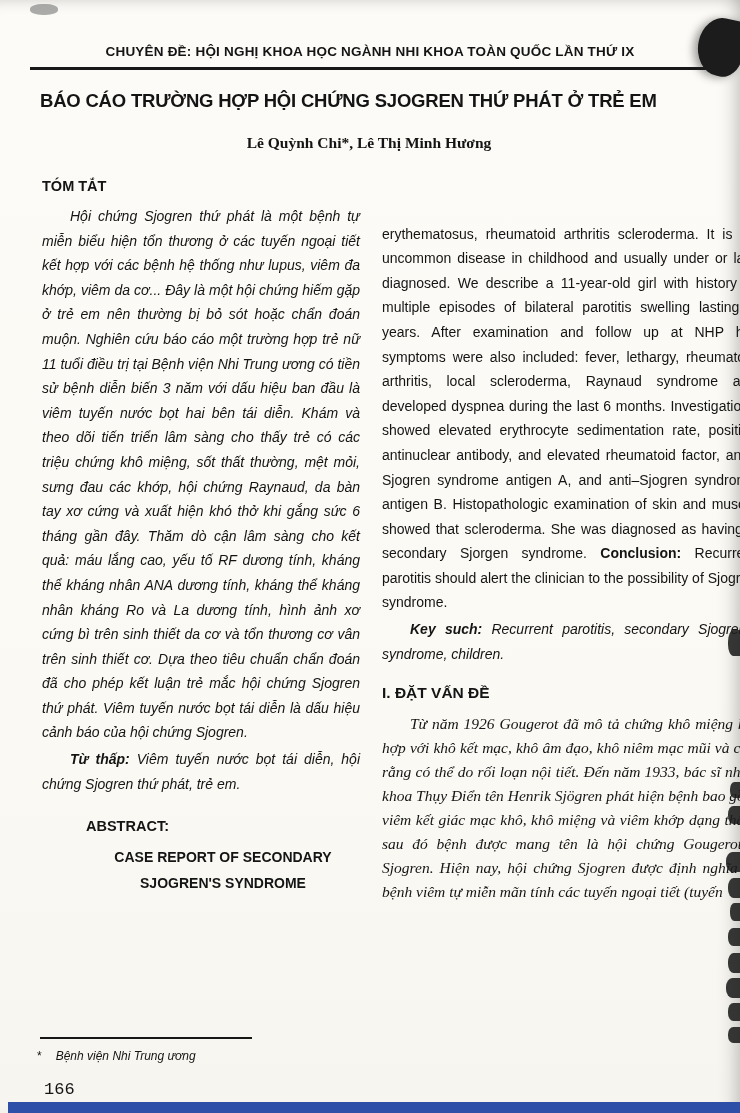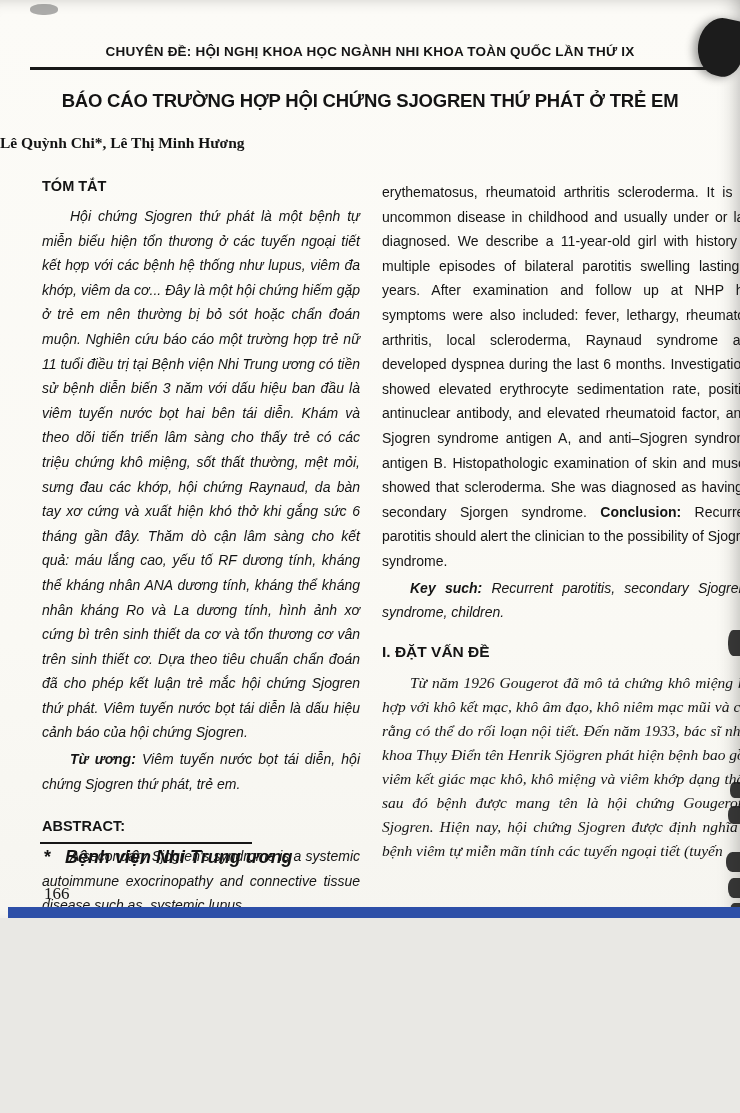--- a/index.html
+++ b/index.html
@@ -3,21 +3,21 @@
 <meta charset="utf-8">
 <style>
   * { margin:0; padding:0; box-sizing:border-box; }
   html,body { width:740px; }
   body {
     font-family:"Liberation Sans", sans-serif;
     background:#e9e8e4;
   }
   .page {
     position:relative;
-    width:740px; height:918px;
+    width:740px; height:1113px;
     background:linear-gradient(180deg,#fcfbf7 0%, #faf9f4 70%, #f6f5f0 100%);
     overflow:hidden;
     color:#141414;
     box-shadow: inset -16px 0 20px -14px rgba(0,0,0,.28), inset 0 14px 14px -12px rgba(0,0,0,.12);
   }
 
   
   .conf-header {
     margin:44px 30px 0 30px;
     text-align:center;
@@ -25,39 +25,39 @@
     font-size:13.5px;
     letter-spacing:.2px;
   }
   .header-rule {
     margin:8px 28px 0 30px;
     height:3px;
     background:#181818;
   }
   .article-title {
     margin:18px 40px 0 40px;
-    text-align:center;
     font-size:18.5px;
     font-weight:800;
     letter-spacing:-.2px;
     line-height:26px;
   }
   .authors {
     margin:20px 2px 0 0;
-    text-align:left;
+    text-align:center;
     font-family:"Liberation Serif", serif;
     font-weight:bold;
     font-size:15.5px;
   }
 
   
   .columns {
     display:flex;
     margin:24px 0 0 42px;
     gap:22px;
+    align-items:flex-end;
   }
   .col-left { width:318px; flex:none; }
   .col-right { width:374px; flex:none; } 
 
   .sec-heading {
     font-size:14.5px;
     font-weight:bold;
     margin:2px 0 10px 0;
   }
   .body-sans {
@@ -66,48 +66,48 @@
     text-align:justify;
   }
   .body-serif {
     font-family:"Liberation Serif", serif;
     font-size:15.5px;
     line-height:24px;
     text-align:justify;
   }
   .indent { text-indent:28px;font-style:italic; }
   .kw { margin-top:2px; }
-  .abstract-block { margin-top:22px; }
+  .abstract-block { margin-top:22px;margin-left:44px; }
   .abstract-title {
     text-align:center;
     font-weight:bold;
     font-size:14px;
     line-height:26px;
     margin:2px 0 8px 0;
   }
   .section1-heading {
     font-size:15.5px;
     font-weight:bold;
     margin:18px 0 10px 0;
   }
   .right-first { margin-top:4px; }
 
   
   .footnote-rule {
     position:absolute; left:40px; bottom:74px;
     width:212px; height:2px; background:#161616;
   }
   .footnote {
-    position:absolute; left:44px; bottom:50px;
-    font-size:18px; font-weight:bold; font-style:italic;
+    position:absolute; left:37px; bottom:50px;
+    font-size:12px; font-weight:normal; font-style:italic;
   }
   .footnote .marker { font-style:normal; margin-right:14px; }
   .page-number {
     position:absolute; left:44px; bottom:14px;
-    font-family:Liberation Serif, serif;
+    font-family:Liberation Mono, monospace;
     font-size:17px;
   }
   .bottom-bar {
     position:absolute; left:8px; right:0; bottom:0;
     height:11px;
     background:#2d4fa8;
   }
 
   
   .artifact { position:absolute; background:#1c1c1c; }
@@ -157,25 +157,25 @@
   <div class="header-rule"></div>
 
   <h1 class="article-title">BÁO CÁO TRƯỜNG HỢP HỘI CHỨNG SJOGREN THỨ PHÁT Ở TRẺ EM</h1>
   <div class="authors">Lê Quỳnh Chi*, Lê Thị Minh Hương</div>
 
   <div class="columns">
 
     <div class="col-left">
       <h2 class="sec-heading">TÓM TẮT</h2>
       <p class="body-sans indent">Hội chứng Sjogren thứ phát là một bệnh tự miễn biểu hiện tổn thương ở các tuyến ngoại tiết kết hợp với các bệnh hệ thống như lupus, viêm đa khớp, viêm da cơ... Đây là một hội chứng hiếm gặp ở trẻ em nên thường bị bỏ sót hoặc chẩn đoán muộn. Nghiên cứu báo cáo một trường hợp trẻ nữ 11 tuổi điều trị tại Bệnh viện Nhi Trung ương có tiền sử bệnh diễn biến 3 năm với dấu hiệu ban đầu là viêm tuyến nước bọt hai bên tái diễn. Khám và theo dõi tiến triển lâm sàng cho thấy trẻ  có các triệu chứng khô miệng, sốt thất thường,  mệt mỏi, sưng đau các khớp, hội chứng Raynaud, da bàn tay xơ cứng  và xuất hiện khó thở khi gắng sức 6 tháng gần đây. Thăm dò cận lâm sàng cho kết quả: máu lắng cao, yếu tố RF dương tính, kháng thể kháng nhân ANA dương tính, kháng thể kháng nhân kháng Ro và La dương tính, hình ảnh xơ cứng bì trên sinh thiết da cơ và tổn thương cơ vân trên sinh thiết cơ. Dựa theo tiêu chuẩn chẩn đoán đã cho phép kết luận trẻ mắc hội chứng Sjogren thứ phát. Viêm tuyến nước bọt tái diễn là dấu hiệu cảnh báo của hội chứng Sjogren.</p>
-      <p class="body-sans indent kw"><b>Từ ương:</b> <span>Viêm tuyến nước bọt tái diễn, hội chứng Sjogren thứ phát, trẻ em.</span></p>
+      <p class="body-sans indent kw"><b>Từ thấp:</b> <span>Viêm tuyến nước bọt tái diễn, hội chứng Sjogren thứ phát, trẻ em.</span></p>
 
       <div class="abstract-block">
         <h2 class="sec-heading">ABSTRACT:</h2>
-        <p class="body-sans indent">A secondary Sjogren's syndrome is a systemic autoimmune exocrinopathy and connective tissue disease such as, systemic lupus</p>
+        <h3 class="abstract-title">CASE REPORT OF SECONDARY SJOGREN'S SYNDROME</h3>
       </div>
     </div>
 
     <div class="col-right">
       <p class="body-sans right-first"><span>erythematosus, rheumatoid arthritis scleroderma. It is an uncommon disease in childhood and usually under or late diagnosed. We describe a 11-year-old girl with history of multiple episodes of bilateral parotitis swelling lasting 3 years. After examination and follow up at NHP her symptoms were also included: fever, lethargy, rheumatoid arthritis, local scleroderma, Raynaud syndrome and developed dyspnea during the last 6 months. Investigations showed elevated erythrocyte sedimentation rate, positive antinuclear antibody, and elevated rheumatoid factor, anti–Sjogren syndrome antigen A, and anti–Sjogren syndrome antigen B. Histopathologic examination of skin and muscle showed that scleroderma. She was diagnosed as having a secondary Sjorgen syndrome. </span><b>Conclusion:</b> <span>Recurrent parotitis should alert the clinician to the possibility of Sjogren syndrome.</span></p>
       <p class="body-sans indent kw"><b>Key such:</b> <span>Recurrent parotitis, secondary Sjogren's syndrome, children.</span></p>
 
       <h2 class="section1-heading">I. ĐẶT VẤN ĐỀ</h2>
       <p class="body-serif indent">Từ năm 1926 Gougerot đã mô tả chứng khô miệng kết hợp với khô kết mạc, khô âm đạo, khô niêm mạc mũi và cho rằng có thể do rối loạn nội tiết. Đến năm 1933, bác sĩ nhãn khoa Thụy Điển tên Henrik Sjögren phát hiện bệnh bao gồm viêm kết giác mạc khô, khô miệng và viêm khớp dạng thấp, sau đó bệnh được mang tên là hội chứng Gougerot - Sjogren. Hiện nay, hội chứng Sjogren được định nghĩa là bệnh viêm tự miễn mãn tính các tuyến ngoại tiết (tuyến</p>
     </div>

